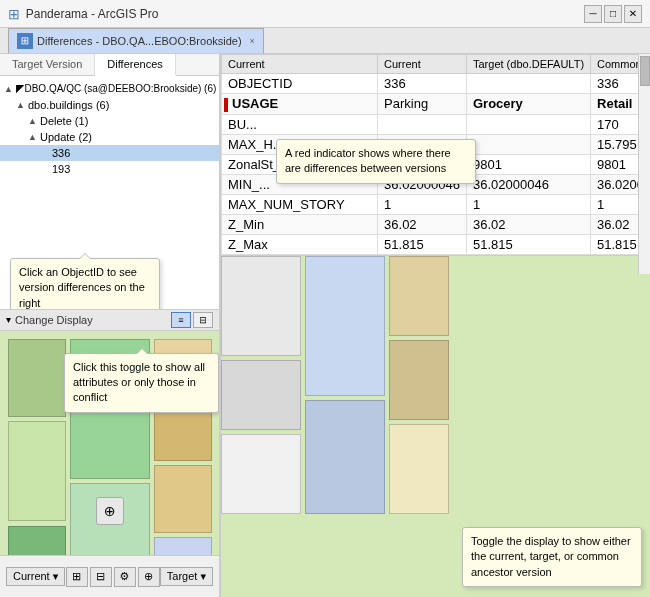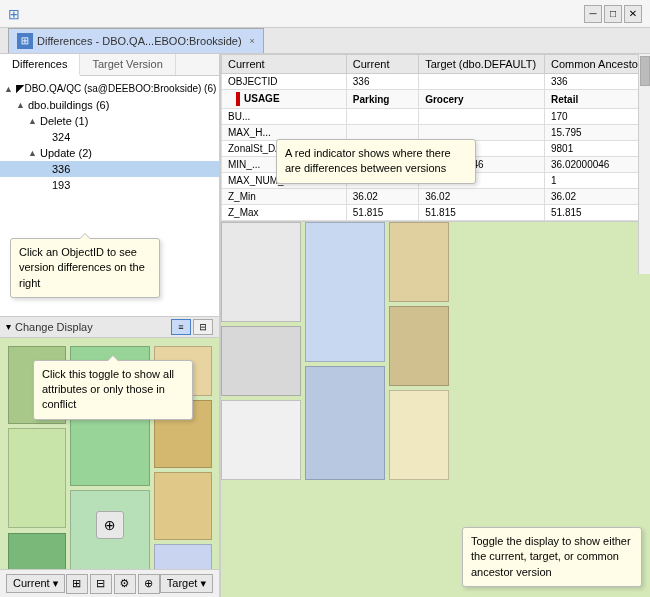--- a/index.html
+++ b/index.html
@@ -129,21 +129,21 @@
     }
 
     
     .bottom-toolbar {
       display: flex;
       align-items: center;
       justify-content: space-between;
       padding: 3px 6px;
       background: #f0f0f0;
       border-top: 1px solid #ccc;
-      height: 28px;
+      height: 42px;
     }
     .toolbar-btn {
       display: flex; align-items: center; gap: 2px;
       padding: 2px 6px;
       border: 1px solid #aaa;
       background: #e8e8e8;
       cursor: pointer;
       font-size: 11px;
     }
     .toolbar-icons { display: flex; gap: 2px; }
@@ -175,24 +175,24 @@
       padding: 3px 6px;
       text-align: left;
       font-weight: 500;
       font-size: 11px;
       white-space: nowrap;
     }
     .diff-table td {
       border: 1px solid #ddd;
       padding: 2px 6px;
       white-space: nowrap;
-      font-size: 10px;
+      font-size: 13px;
     }
     .diff-table tr:nth-child(even) td { background: #f9f9f9; }
-    .conflict-row td:first-child { position: relative; padding-left: 14px; }
+    .conflict-row td:first-child { position: relative; padding-left: 2px; }
     .conflict-marker {
       display: inline-block;
       width: 4px; height: 14px;
       background: #cc0000;
       margin-right: 4px;
       vertical-align: middle;
     }
 
     
     .tooltip-bubble {
@@ -238,20 +238,21 @@
       max-height: 230px;
       border-bottom: 1px solid #ccc;
     }
   </style>
 </head>
 <body>
 
 <div class="title-bar">
   <div class="title-bar-left">
     <span style="font-size:14px; color:#4a7ec7;">⊞</span>
+    <span>Panderama - ArcGIS Pro</span>
   </div>
   <div class="title-bar-controls">
     <div class="title-bar-btn">─</div>
     <div class="title-bar-btn">□</div>
     <div class="title-bar-btn close">✕</div>
   </div>
 </div>
 
 <div class="ribbon-tab">
   <div class="ribbon-tab-item">
@@ -259,22 +260,22 @@
     <span>Differences - DBO.QA...EBOO:Brookside)</span>
     <span class="ribbon-tab-close">×</span>
   </div>
 </div>
 
 <div class="main-container">
 
   <div class="left-panel">
 
     <div class="panel-tabs">
+      <div class="panel-tab">Target Version</div>
       <div class="panel-tab active">Differences</div>
-      <div class="panel-tab">Target Version</div>
     </div>
 
     <div class="tree-container" style="position:relative;">
 
       <div class="tree-item">
         <div class="tree-item-row">
           <span class="expand-icon">▲</span>
           <span style="font-size:11px;">◤ </span>
           <span style="font-size:10px;">DBO.QA/QC (sa@DEEBOO:Brookside) (6)</span>
         </div>
@@ -289,26 +290,20 @@
       </div>
 
       <div class="tree-item">
         <div class="tree-item-row">
           <span style="width:24px;"></span>
           <span class="expand-icon">▲</span>
           <span>Delete (1)</span>
         </div>
       </div>
 
-      <div class="tree-item">
-        <div class="tree-item-row">
-          <span style="width:48px;"></span>
-          <span>324</span>
-        </div>
-      </div>
 
       <div class="tree-item">
         <div class="tree-item-row">
           <span style="width:24px;"></span>
           <span class="expand-icon">▲</span>
           <span>Update (2)</span>
         </div>
       </div>
 
       <div class="tree-item selected">
@@ -319,21 +314,21 @@
       </div>
 
       <div class="tree-item">
         <div class="tree-item-row">
           <span style="width:48px;"></span>
           <span>193</span>
         </div>
       </div>
 
 
-      <div class="tooltip-bubble tooltip-arrow-top" style="left:10px; top:162px; max-width:150px;">
+      <div class="tooltip-bubble tooltip-arrow-top" style="left:10px; top:182px; max-width:150px;">
         <span>Click an ObjectID to see version differences on the right</span>
       </div>
     </div>
 
     <div class="change-display-bar">
       <div style="display:flex;align-items:center;gap:4px;">
         <span style="font-size:10px;">▾</span>
         <span class="change-display-label">Change Display</span>
       </div>
       <div class="display-icons">
@@ -347,21 +342,21 @@
       <div class="map-shape" style="background:#a8c88a;left:8px;top:8px;width:58px;height:78px;"></div>
       <div class="map-shape" style="background:#c8e4a8;left:8px;top:90px;width:58px;height:100px;"></div>
       <div class="map-shape" style="background:#7ab87a;left:8px;top:195px;width:58px;height:70px;"></div>
       <div class="map-shape" style="background:#98d498;left:70px;top:8px;width:80px;height:140px;"></div>
       <div class="map-shape" style="background:#b8e0b8;left:70px;top:152px;width:80px;height:113px;"></div>
       <div class="map-shape" style="background:#e8d4a0;left:154px;top:8px;width:58px;height:50px;"></div>
       <div class="map-shape" style="background:#d4b870;left:154px;top:62px;width:58px;height:68px;"></div>
       <div class="map-shape" style="background:#e0c888;left:154px;top:134px;width:58px;height:68px;"></div>
       <div class="map-shape" style="background:#c8d4f0;left:154px;top:206px;width:58px;height:59px;"></div>
 
-      <div class="tooltip-bubble tooltip-arrow-top" style="left:33px; top:22px; max-width:160px; z-index:10;">
+      <div class="tooltip-bubble tooltip-arrow-top" style="left:64px; top:22px; max-width:160px; z-index:10;">
         <span>Click this toggle to show all attributes or only those in conflict</span>
       </div>
 
       <div style="position:absolute; bottom:30px; left:50%; transform:translateX(-50%); width:28px; height:28px; background:#e8e8e8; border:1px solid #aaa; border-radius:3px; display:flex; align-items:center; justify-content:center; font-size:14px;">⊕</div>
     </div>
 
     <div class="bottom-toolbar" style="position:relative;">
       <div class="toolbar-btn">
         <span>Current ▾</span>
       </div>
@@ -390,21 +385,21 @@
         </thead>
         <tbody id="table-body">
         <tr>
               <td>OBJECTID</td>
               <td>336</td>
               <td></td>
               <td>336</td>
             </tr>
             <tr class="conflict-row">
               <td style="font-weight: 700;"><span class="conflict-marker"></span>USAGE</td>
-              <td style="font-weight: 700;">Parking</td>
+              <td style="font-weight: 400;">Parking</td>
               <td style="font-weight: 700;">Grocery</td>
               <td style="font-weight: 700;">Retail</td>
             </tr>
             <tr>
               <td>BU...</td>
               <td></td>
               <td></td>
               <td>170</td>
             </tr>
             <tr>

